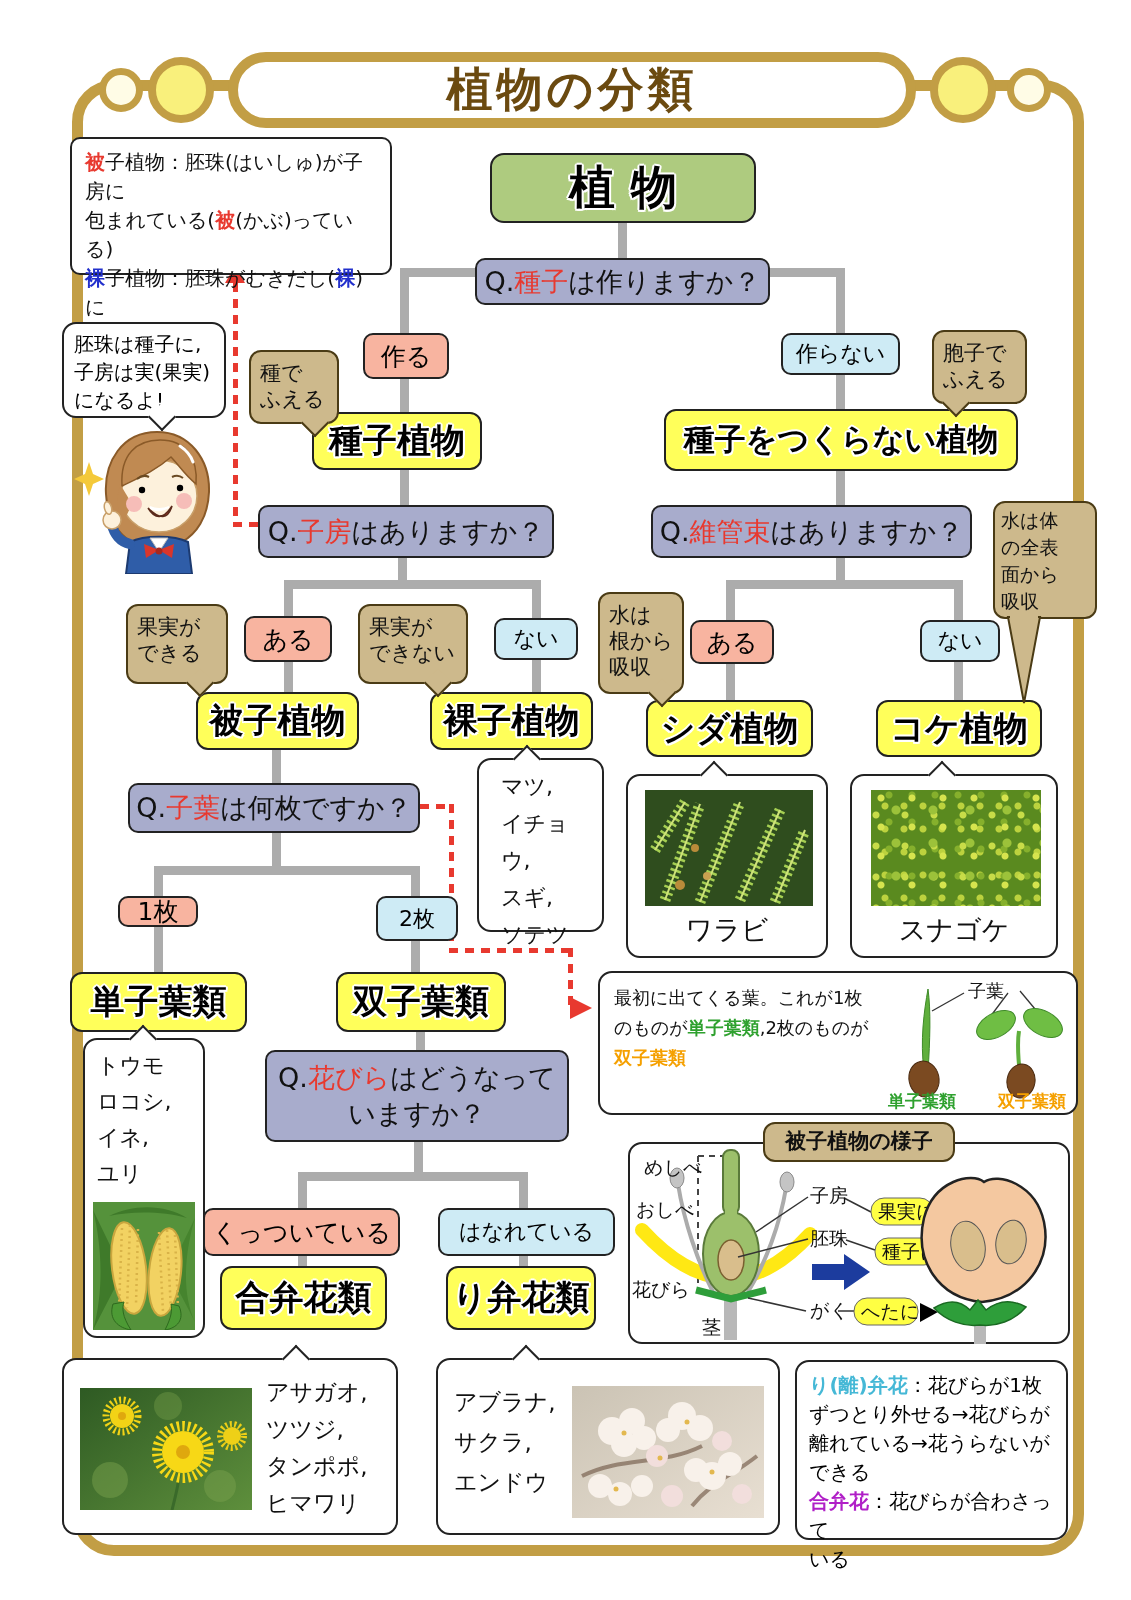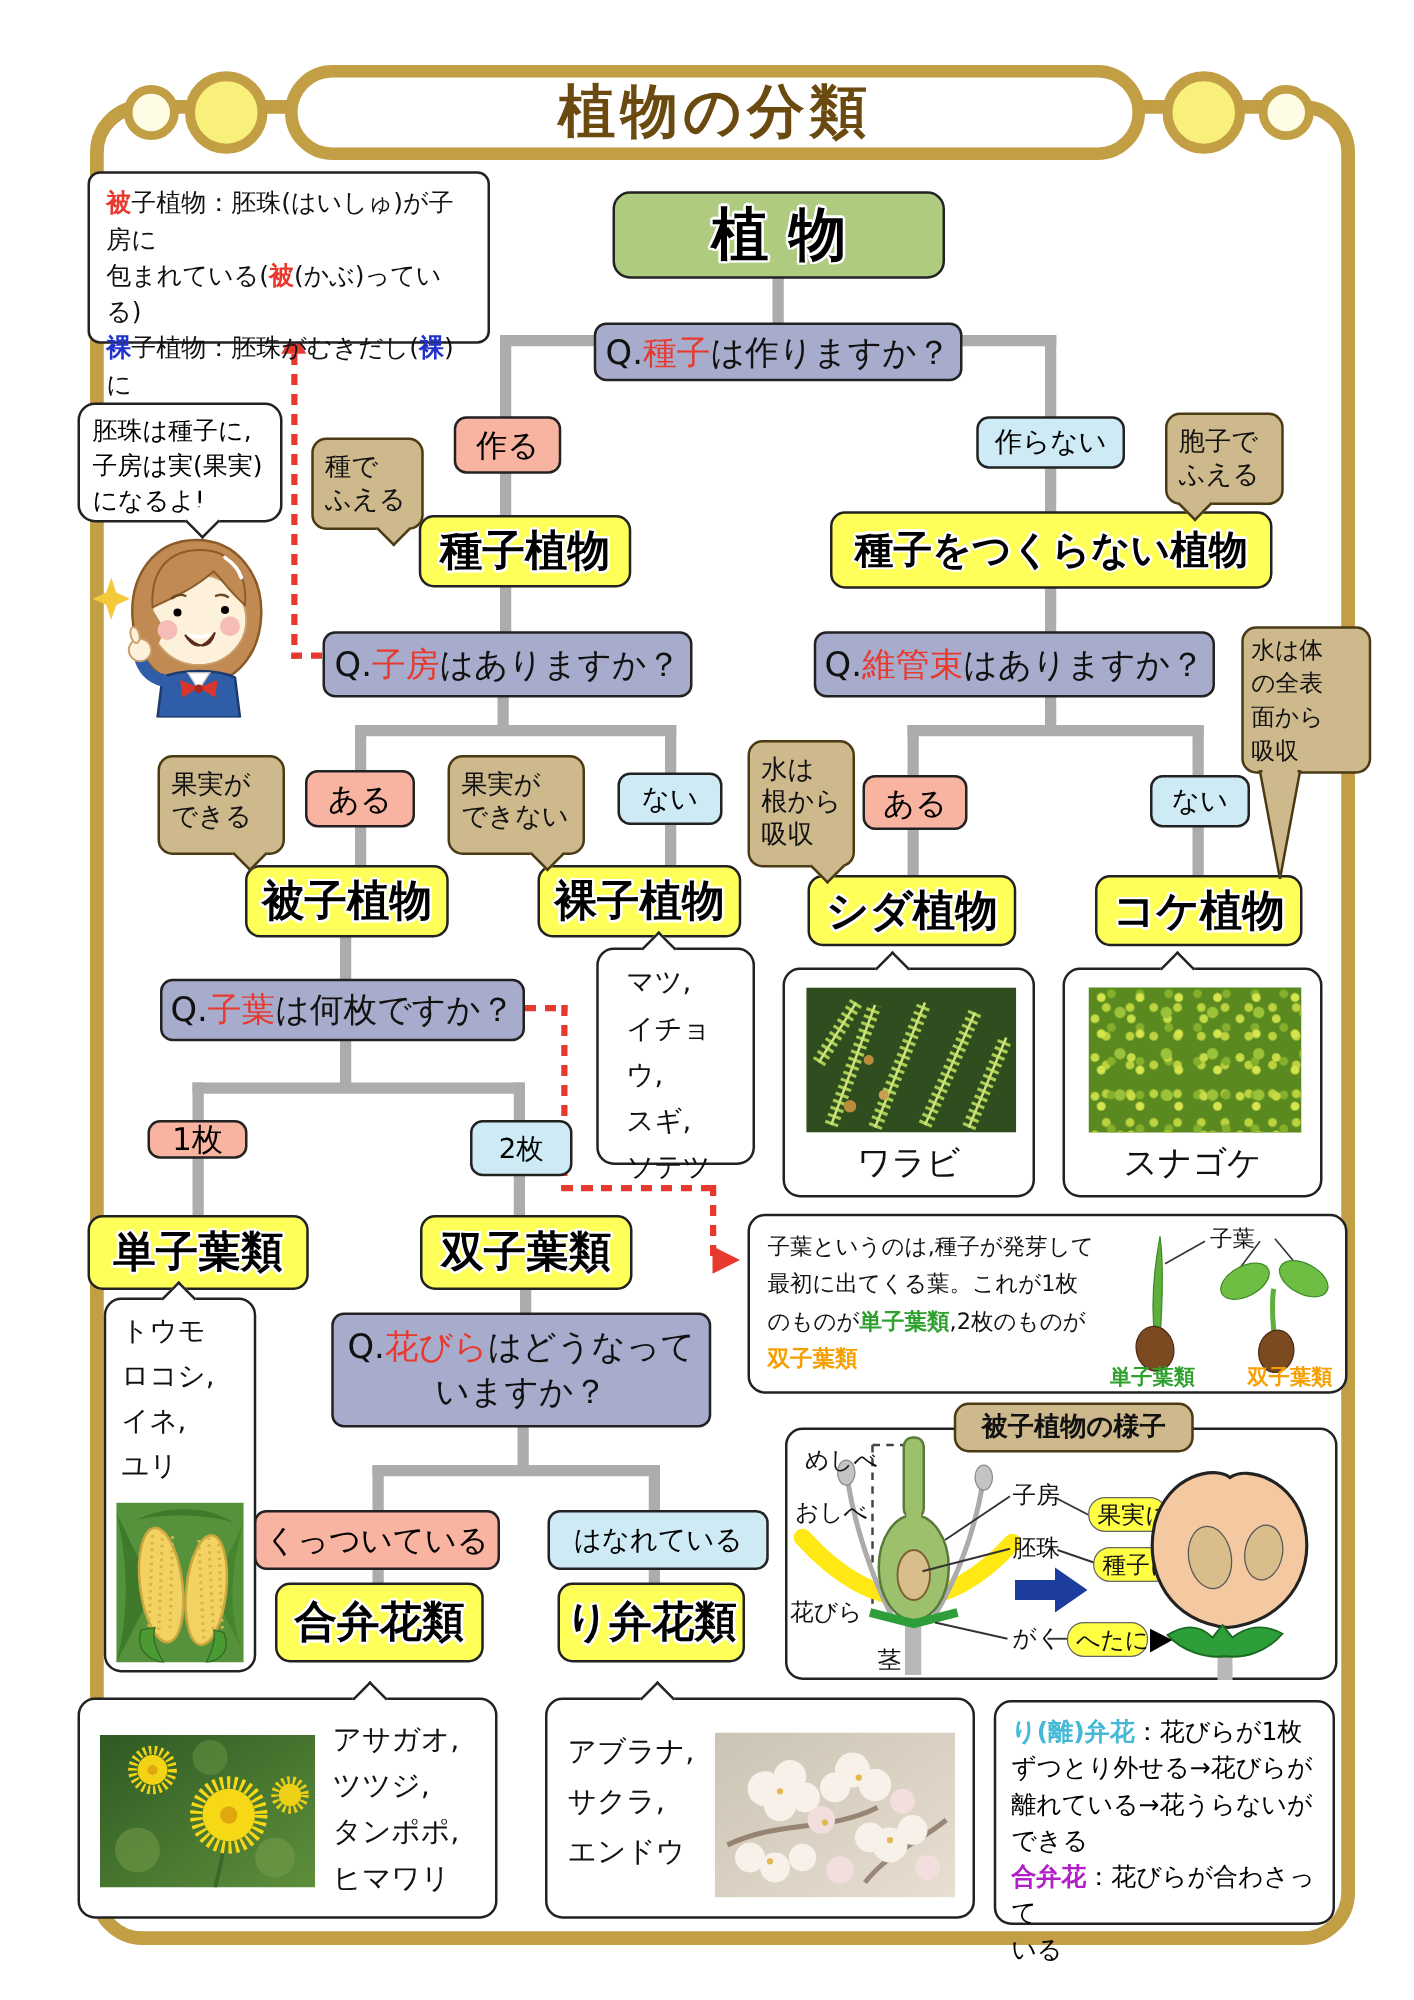--- a/index.html
+++ b/index.html
@@ -156,21 +156,21 @@
   <div class="abs bx blue" style="left:376px;top:896px;width:82px;height:45px;">
       <span>2枚</span>
     </div>
   <div class="abs bx pink" style="left:203px;top:1208px;width:197px;height:48px;">
       <span>くっついている</span>
     </div>
   <div class="abs bx blue" style="left:438px;top:1208px;width:177px;height:48px;">
       <span>はなれている</span>
     </div>
 
-  <div class="abs bx cat" style="left:335px;top:412px;width:170px;height:58px;">
+  <div class="abs bx cat" style="left:312px;top:412px;width:170px;height:58px;">
     <span class="outline" style="font-size:34px;">種子植物</span>
     </div>
   <div class="abs bx cat" style="left:664px;top:409px;width:354px;height:62px;">
     <span class="outline" style="font-size:31px;">種子をつくらない植物</span>
     </div>
   <div class="abs bx cat" style="left:196px;top:692px;width:163px;height:58px;">
     <span class="outline" style="font-size:34px;">被子植物</span>
     </div>
   <div class="abs bx cat" style="left:430px;top:692px;width:163px;height:58px;">
     <span class="outline" style="font-size:34px;">裸子植物</span>
@@ -405,21 +405,20 @@
           <circle cx="115" cy="36" r="2.5"></circle>
           <circle cx="140" cy="86" r="2.5"></circle>
           <circle cx="44" cy="103" r="2.5"></circle>
           <circle cx="88" cy="72" r="2.5"></circle>
       </g>
     </svg>
   </div>
 
   <div class="abs note" style="left:598px;top:971px;width:480px;height:144px;">
     <div style="position:absolute;left:14px;top:10px;font-size:18px;line-height:30px;color:#111;">
-      <div>子葉というのは,種子が発芽して</div>
       <div>最初に出てくる葉。これが1枚</div>
       <div><span>のものが</span><span class="gtxt">単子葉類</span><span>,2枚のものが</span></div>
       <div><span class="otxt">双子葉類</span></div>
     </div>
     <svg style="position:absolute;left:268px;top:2px;" width="205" height="138" viewBox="0 0 205 138">
       <line x1="96" y1="18" x2="64" y2="36" stroke="#333" stroke-width="1.3"></line>
       <line x1="140" y1="18" x2="122" y2="42" stroke="#333" stroke-width="1.3"></line>
       <line x1="152" y1="16" x2="172" y2="40" stroke="#333" stroke-width="1.3"></line>
       <path d="M56,96 C52,66 56,36 60,14 C63,36 62,66 60,96 Z" fill="#5FAF3C" stroke="#3e8a28"></path>
       <ellipse cx="56" cy="104" rx="15" ry="18" fill="#7B4A21" stroke="#4a2a10" transform="rotate(-12 56 104)"></ellipse>

